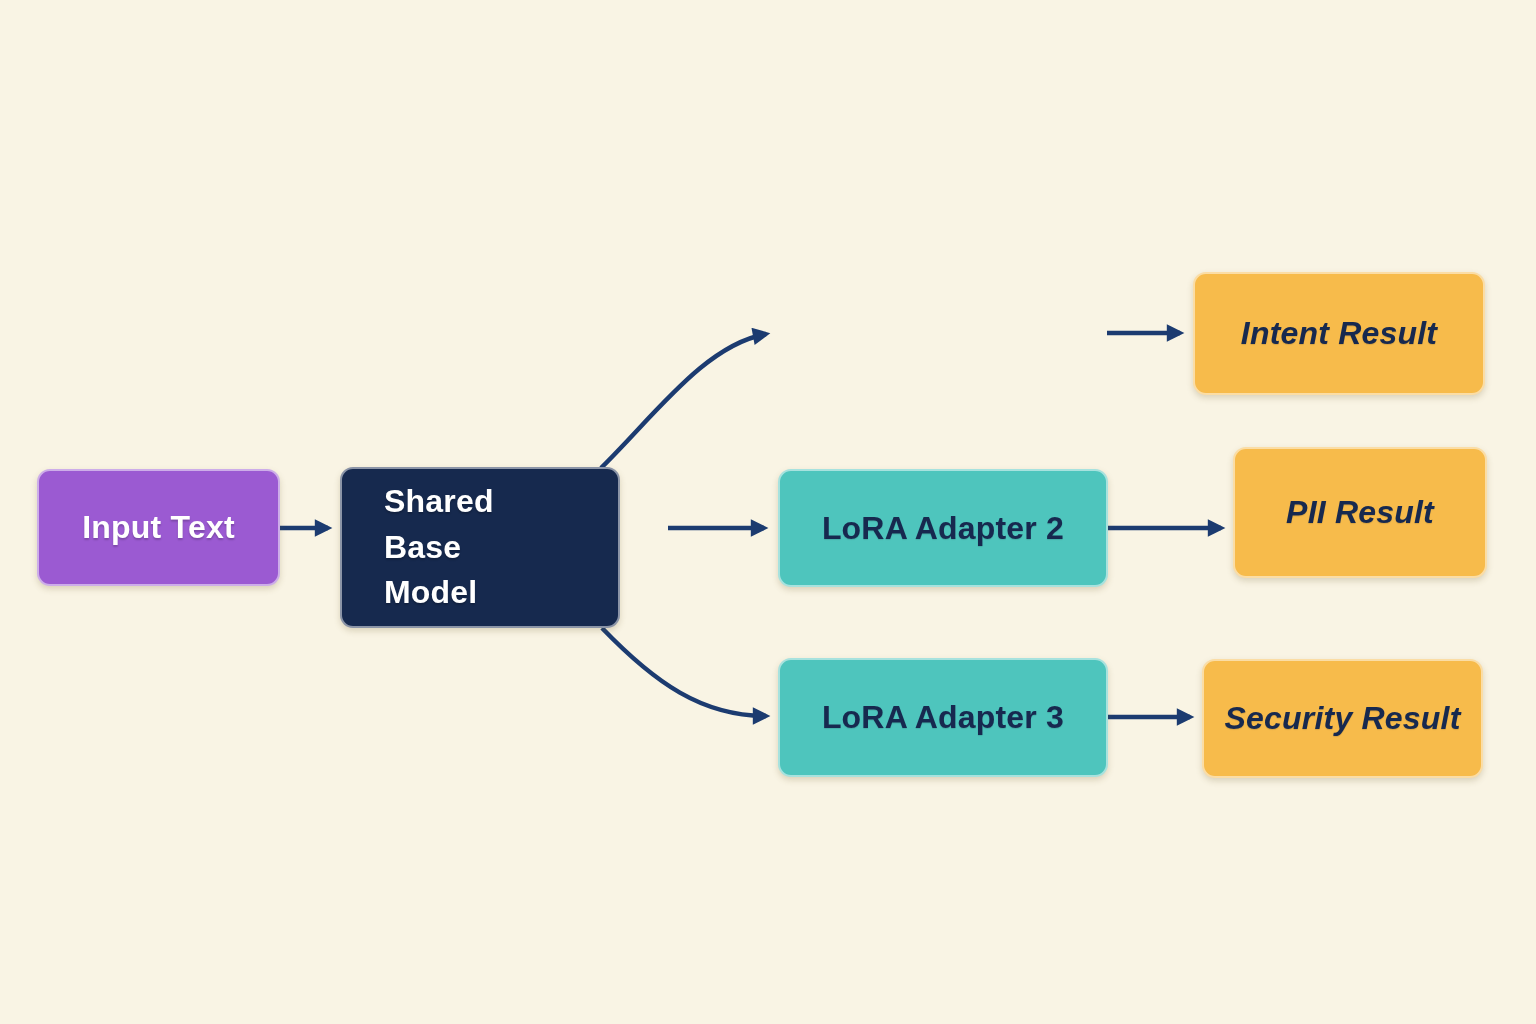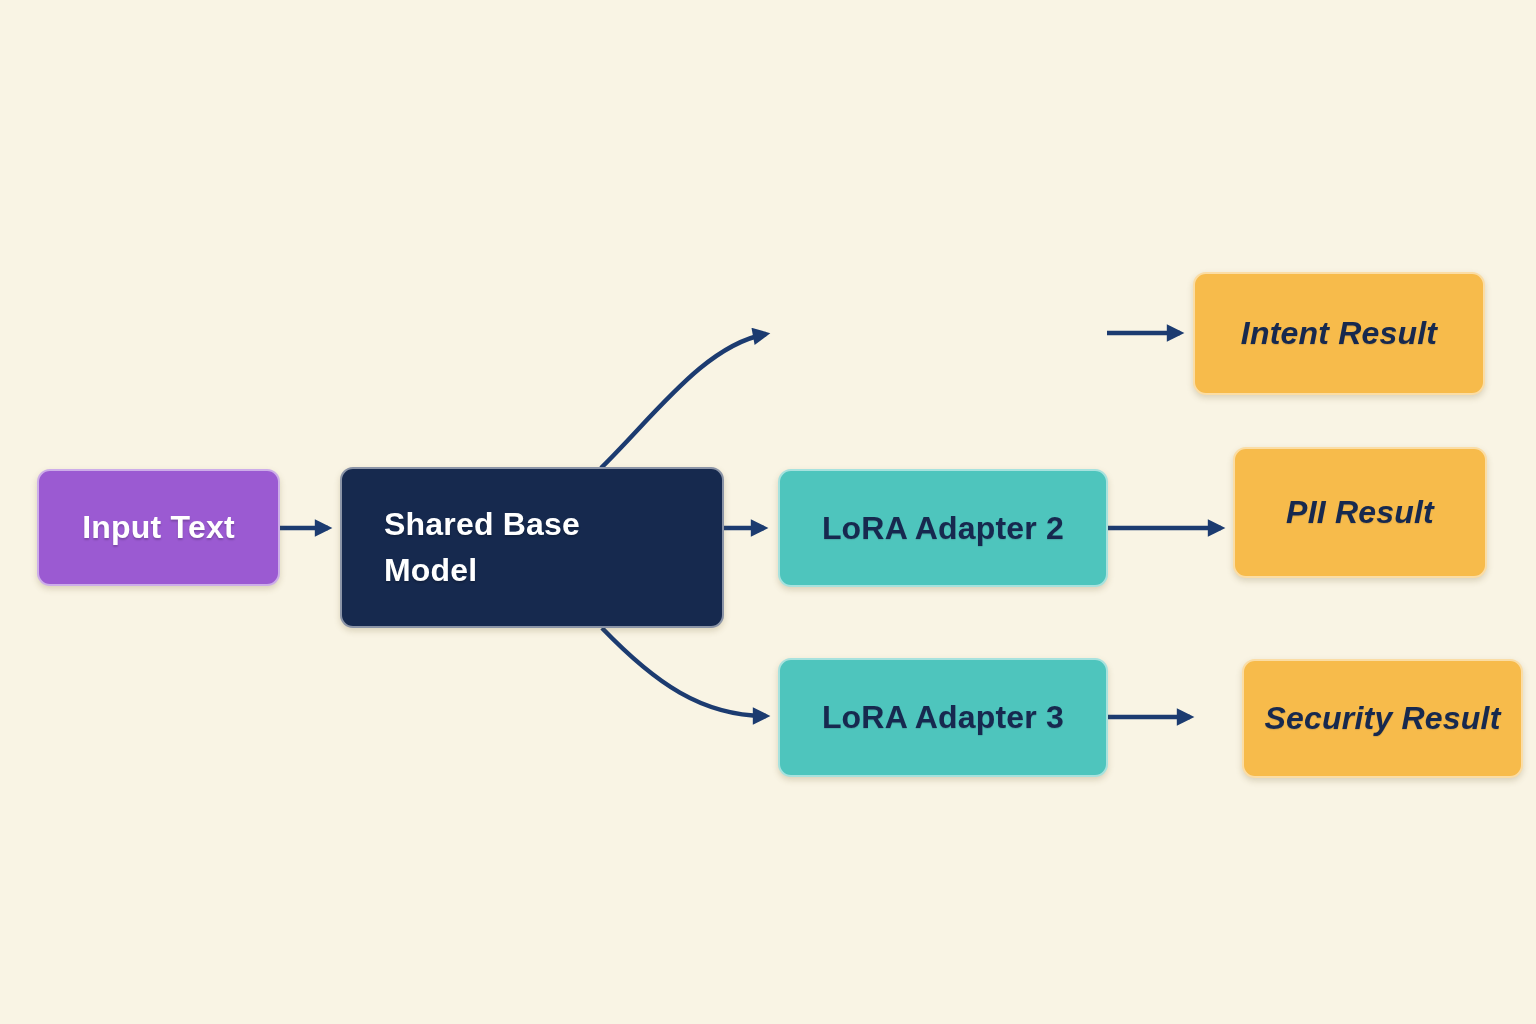--- a/index.html
+++ b/index.html
@@ -54,41 +54,41 @@
   }
   .node.dark-text {
     color: var(--text-dark, #17294F);
     text-shadow: 0 1px 1px rgba(0,0,0,0.12);
   }
   .node.input {
     left: 37px; top: 469px; width: 243px; height: 117px;
     background: var(--input-fill, #9B5AD2);
   }
   .node.base {
-    left: 340px; top: 467px; width: 384px; height: 161px;
+    left: 340px; top: 467px; width: 280px; height: 161px;
     background: var(--base-fill, #16294E);
     justify-content: flex-start;
     padding: 0 74px 0 42px;
     white-space: normal;
     line-height: 1.42;
     text-align: left;
   }
   .node.adapter {
     background: var(--adapter-fill, #4EC5BD);
   }
   .node.adapter1 { left: 778px; top: 271px; width: 330px; height: 125px; }
   .node.adapter2 { left: 778px; top: 469px; width: 330px; height: 118px; }
   .node.adapter3 { left: 778px; top: 658px; width: 330px; height: 119px; }
   .node.result {
     background: var(--result-fill, #F7BB4B);
     font-style: italic;
   }
   .node.intent   { left: 1193px; top: 272px; width: 292px; height: 123px; }
   .node.pii      { left: 1233px; top: 447px; width: 254px; height: 131px; text-align: right; }
-  .node.security { left: 1202px; top: 659px; width: 281px; height: 119px; margin-left: 40px; }
+  .node.security { left: 1202px; top: 659px; width: 281px; height: 119px; }
 </style>
 </head>
 <body>
 
 <div class="canvas">
 
   <svg class="arrow-layer" viewBox="0 0 1536 1024" xmlns="http://www.w3.org/2000/svg">
     <defs>
       <marker id="arrowhead" viewBox="0 0 10 10" refX="7.5" refY="5" markerWidth="4.6" markerHeight="3.9" orient="auto">
         <path d="M 0 0 L 10 5 L 0 10 z"></path>

